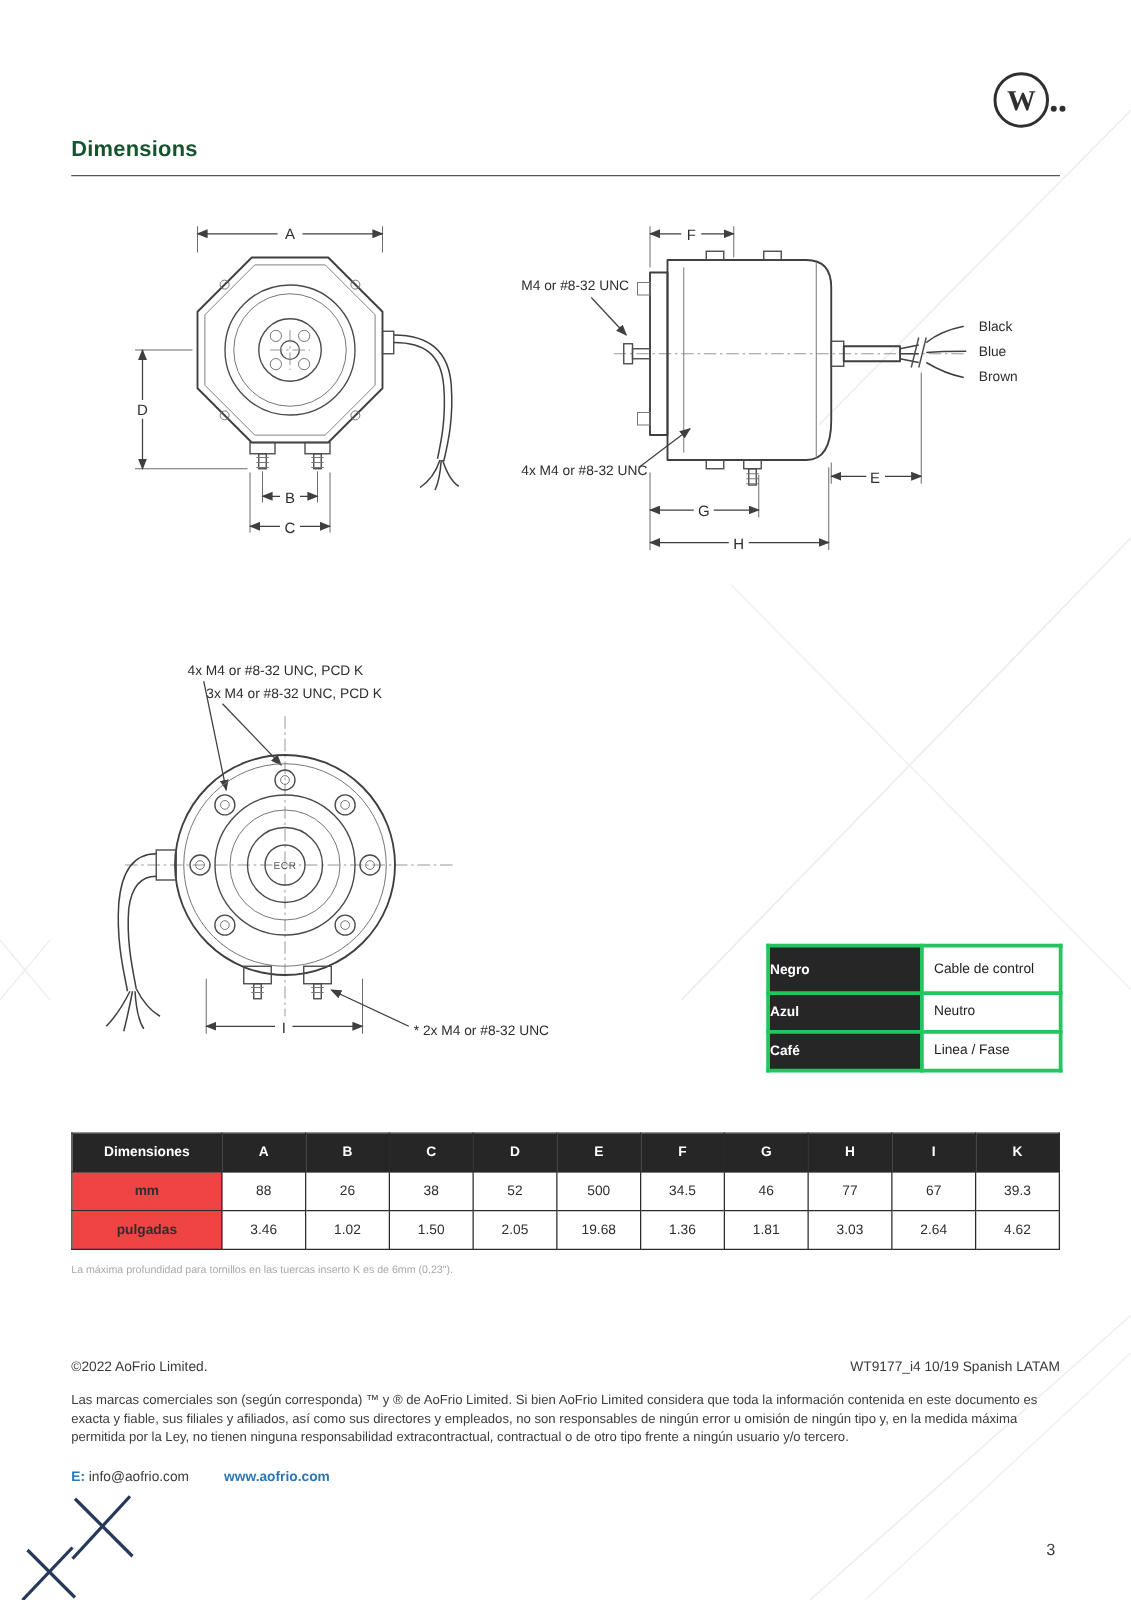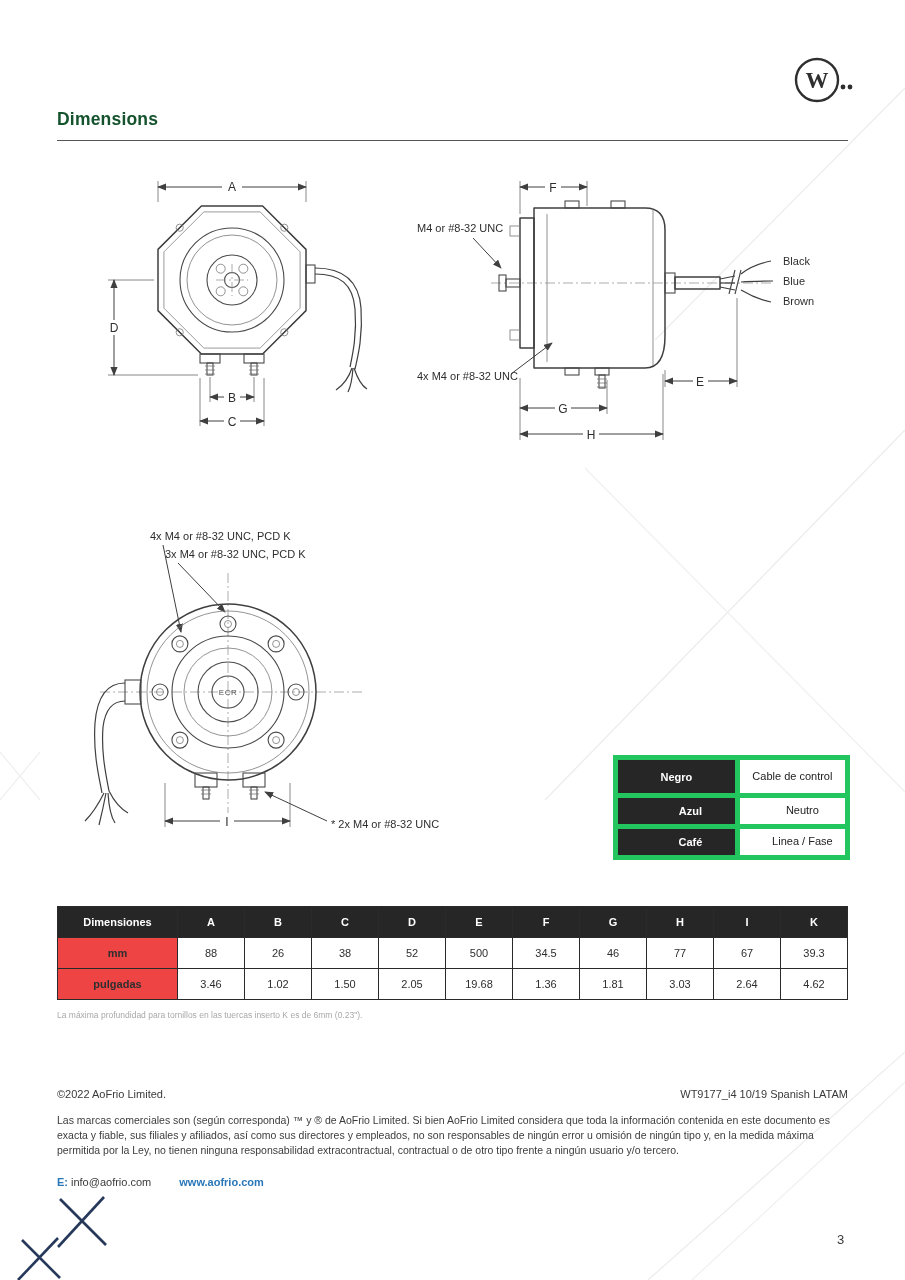--- a/index.html
+++ b/index.html
@@ -34,26 +34,26 @@
   svg .wire    { fill:none; stroke:#3f3f3f; stroke-width:1.2; }
   svg text.dimlbl { font-size:12px; fill:#2e2e2e; }
   svg text.note   { font-size:11px; fill:#2e2e2e; }
   svg .lblbg { fill:#ffffff; }
 
   .wire-table {
     position:absolute; left:613px; top:755px; width:237px;
     border-collapse:collapse;
   }
   .wire-table td {
-    border:5px solid #22c55e; font-size:11px; text-align:center; vertical-align:middle;
+    border:3px solid #22c55e; font-size:11px; text-align:left; vertical-align:middle;
   }
   .wire-table td.dark { background:#262626; color:#ffffff; font-weight:bold; width:125px; }
   .wire-table td.light { background:#ffffff; color:#222; width:112px; padding:3px 8px; line-height:1.25; }
   .wire-table tr.r0 td { height:38px; }
-  .wire-table tr.r1 td, .wire-table tr.r2 td { height:31px;padding-left:28px; }
+  .wire-table tr.r1 td, .wire-table tr.r2 td { height:31px; }
 
   .dim-table {
     position:absolute; left:57px; top:906px; width:791px;
     border-collapse:collapse; table-layout:fixed;
   }
   .dim-table th, .dim-table td {
     border:1px solid #2a2a2a; height:31px; font-size:11px; text-align:center; vertical-align:middle;
   }
   .dim-table thead th { background:#262626; color:#ffffff; font-weight:bold; }
   .dim-table td.row-label { background:#ef4444; font-weight:bold; color:#2e2e2e;margin-top:29px; }

